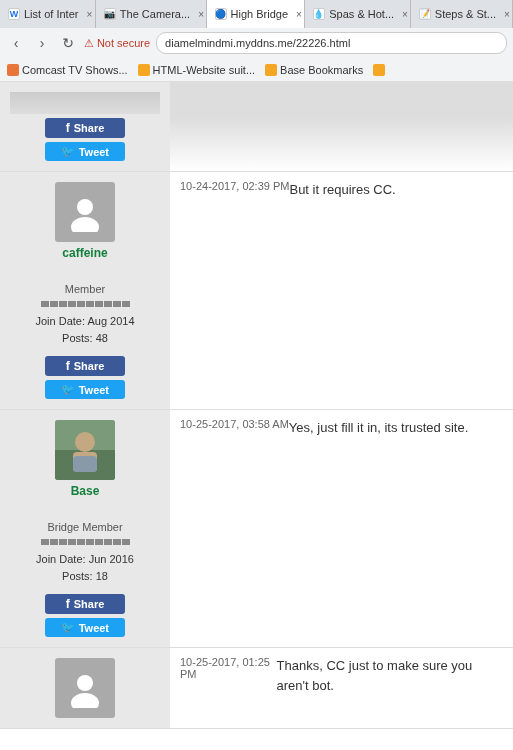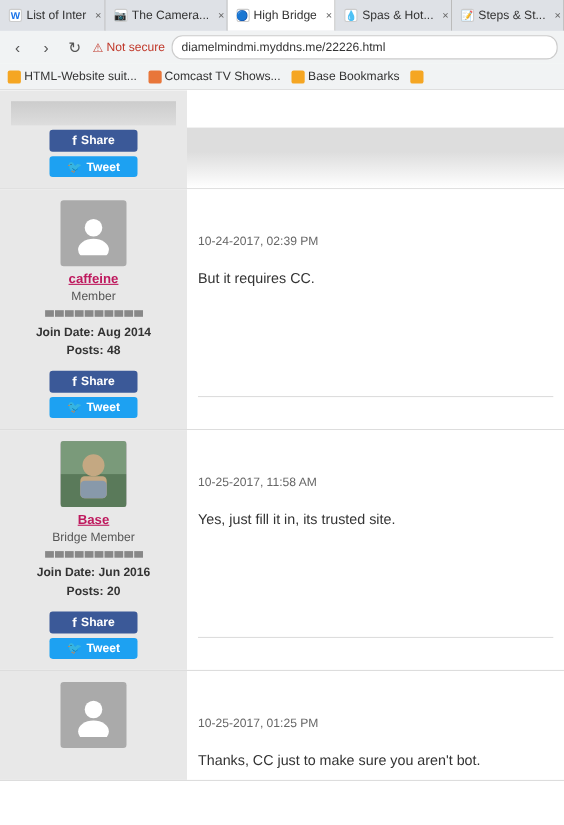--- a/index.html
+++ b/index.html
@@ -139,44 +139,43 @@
       height: 60px;
       background: #999;
       border-radius: 3px;
       overflow: hidden;
       display: flex;
       align-items: center;
       justify-content: center;
     }
 
     .username {
-      color: #be185d;
+      color: #15803d;
       font-weight: bold;
       font-size: 12px;
-      text-decoration: underline;
     }
     .user-role {
       color: #555;
       font-size: 11px;
+      margin-top: 19px;
     }
     .reputation-bar {
       display: flex;
       gap: 1px;
       margin: 2px 0;
     }
     .rep-pip {
       width: 8px; height: 6px;
       background: #888;
     }
     .user-meta {
       font-size: 11px;
       color: #333;
       text-align: center;
       line-height: 1.5;
-      font-weight: bold;
     }
 
     .social-btn {
       display: flex;
       align-items: center;
       gap: 4px;
       padding: 3px 10px;
       border-radius: 3px;
       font-size: 11px;
       font-weight: bold;
@@ -186,23 +185,22 @@
       width: 80px;
       justify-content: center;
     }
     .fb-btn { background: #3b5998; }
     .tw-btn { background: #1da1f2; }
 
     .post-content {
       flex: 1;
       padding: 8px 10px;
       display: flex;
-      flex-direction: column;
-      gap: 17px;
-      margin-top: 34px;
+      flex-direction: row;
+      gap: 0;
     }
 
     .post-timestamp {
       font-size: 11px;
       color: #666;
     }
 
     .post-text {
       font-size: 13px;
       color: #333;
@@ -255,26 +253,26 @@
       <span>⚠</span>
       <span>Not secure</span>
     </div>
     <div class="address-box">
       <span>diamelmindmi.myddns.me/22226.html</span>
     </div>
   </div>
 
   <div class="bookmarks-bar">
     <div class="bookmark-item">
+      <span style="width:12px;height:12px;background:#e8763a;border-radius:2px;display:inline-block;"></span>
+      <span>Comcast TV Shows...</span>
+    </div>
+    <div class="bookmark-item">
       <span style="width:12px;height:12px;background:#f5a623;border-radius:2px;display:inline-block;"></span>
       <span>HTML-Website suit...</span>
-    </div>
-    <div class="bookmark-item">
-      <span style="width:12px;height:12px;background:#e8763a;border-radius:2px;display:inline-block;"></span>
-      <span>Comcast TV Shows...</span>
     </div>
     <div class="bookmark-item">
       <span style="width:12px;height:12px;background:#f5a623;border-radius:2px;display:inline-block;"></span>
       <span>Base Bookmarks</span>
     </div>
     <div class="bookmark-item">
       <span style="width:12px;height:12px;background:#f5a623;border-radius:2px;display:inline-block;"></span>
 
     </div>
   </div>
@@ -367,33 +365,33 @@
         <div class="rep-pip"></div>
           <div class="rep-pip"></div>
           <div class="rep-pip"></div>
         <div class="rep-pip"></div>
           <div class="rep-pip"></div>
           <div class="rep-pip"></div>
         <div class="rep-pip"></div>
       </div>
       <div class="user-meta">
         <div>Join Date: <span>Jun 2016</span></div>
-        <div>Posts: <span>20</span></div>
+        <div>Posts: <span>18</span></div>
       </div>
       <button class="social-btn fb-btn" style="margin-top:6px;">
         <span style="font-weight:bold;font-size:12px;">f</span>
         <span>Share</span>
       </button>
       <button class="social-btn tw-btn">
         <span style="font-size:11px;">🐦</span>
         <span>Tweet</span>
       </button>
     </div>
     <div class="post-content">
-      <span class="post-timestamp">10-25-2017, 11:58 AM</span>
+      <span class="post-timestamp">10-25-2017, 03:58 AM</span>
       <div class="post-text">
         <span>Yes, just fill it in, its trusted site.</span>
       </div>
       <div class="post-divider" style="margin-top:80px;"></div>
     </div>
   </div>
 
   <div class="post" style="min-height:80px;">
     <div class="post-sidebar" style="justify-content:flex-start;">
       <div class="avatar-placeholder">

